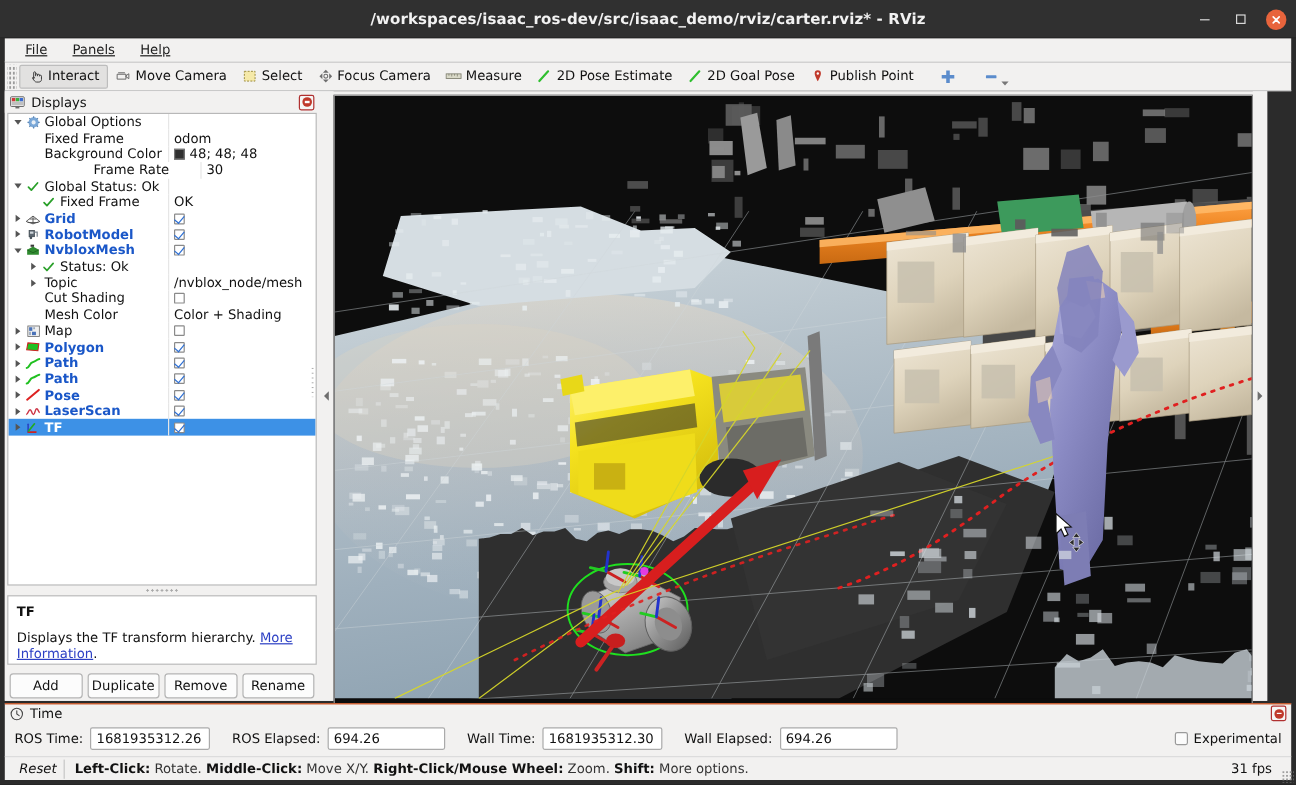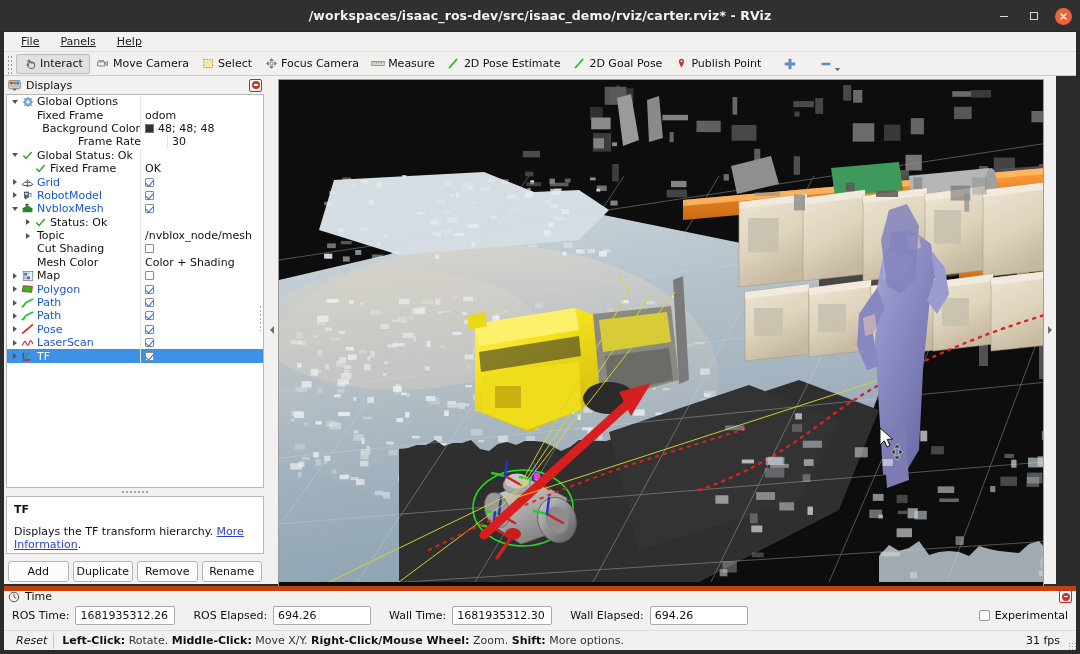--- a/index.html
+++ b/index.html
@@ -145,21 +145,21 @@
     align-items: center; justify-content: center; flex: 0 0 12px;
   }
   .twist i {
     display: block; width: 0; height: 0;
   }
   .twist.closed i { border-left: 4px solid #555; border-top: 3.2px solid transparent; border-bottom: 3.2px solid transparent; }
   .twist.open i { border-top: 4px solid #555; border-left: 3.2px solid transparent; border-right: 3.2px solid transparent; }
   .ticon { width: 13px; height: 12px; margin-right: 3px; flex: 0 0 13px;
            display:flex; align-items:center; justify-content:center; }
   .tlabel { font-size: 11px; color: #111; }
-  .tlabel.link { color: #1a57c8; font-weight: normal; }
+  .tlabel.link { color: #1a57c8; font-weight: bold; }
   .cb {
     width: 9px; height: 9px; border: 1px solid #8a8a8a; background: #fff;
     position: relative; border-radius: 1px;
   }
   .cb.checked:after {
     content: ""; position: absolute; left: 1px; top: -1px;
     width: 4px; height: 7px; border: solid #2d6fd4;
     border-width: 0 1.6px 1.6px 0; transform: rotate(40deg);
   }
   .swatch {
@@ -230,21 +230,21 @@
   .rv-inner { position: absolute; inset: 0; overflow: hidden; }
 
   
   .timepanel {
     position: absolute; left: 4px; top: 586px; width: 1072px; height: 44px;
     background: #f2f1f0;
   }
   .tp-head {
     height: 16px; display: flex; align-items: center; padding: 0 4px;
     font-size: 11px; color: #111;
-    border-top: 5px solid #c2410c;
+    border-top: 1px solid #c2410c;
   }
   .tp-head .ph-icon { width: 12px; height: 12px; margin-right: 5px; }
   .tp-head .ph-title { flex: 1; }
   .tp-row {
     height: 26px; display: flex; align-items: center;
     padding: 0 8px; gap: 6px;
   }
   .tp-lab { font-size: 11px; color: #111; white-space: nowrap; }
   .tp-input {
     height: 19px; background: #fff; border: 1px solid #aaa;
@@ -472,21 +472,21 @@
               <div class="tcol-name" style="padding-left: 15px;">
                 <span class="twist none"></span>
                 <span class="ticon" style="width: 0px; flex-basis: 0px; margin-right: 3px;"></span>
                 <span class="tlabel">Fixed Frame</span>
               </div>
               <div class="tcol-val">
                 <span>odom</span>
               </div>
             </div>
             <div class="trow">
-              <div class="tcol-name" style="padding-left: 15px; justify-content: flex-end;">
+              <div class="tcol-name" style="padding-left: 15px;">
                 <span class="twist none"></span>
                 <span class="ticon" style="width: 0px; flex-basis: 0px; margin-right: 3px;"></span>
                 <span class="tlabel">Background Color</span>
               </div>
               <div class="tcol-val">
                 <span class="swatch" style="background: rgb(48, 48, 48);"></span>
                 <span>48; 48; 48</span>
               </div>
             </div>
             <div class="trow">

